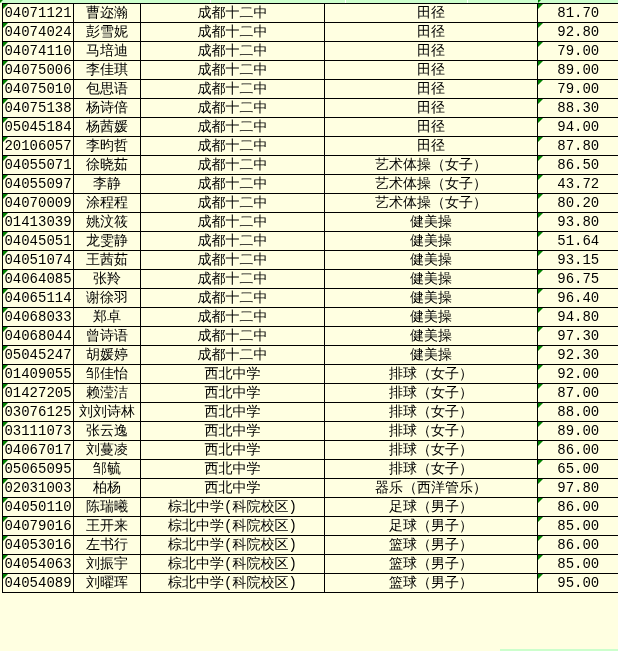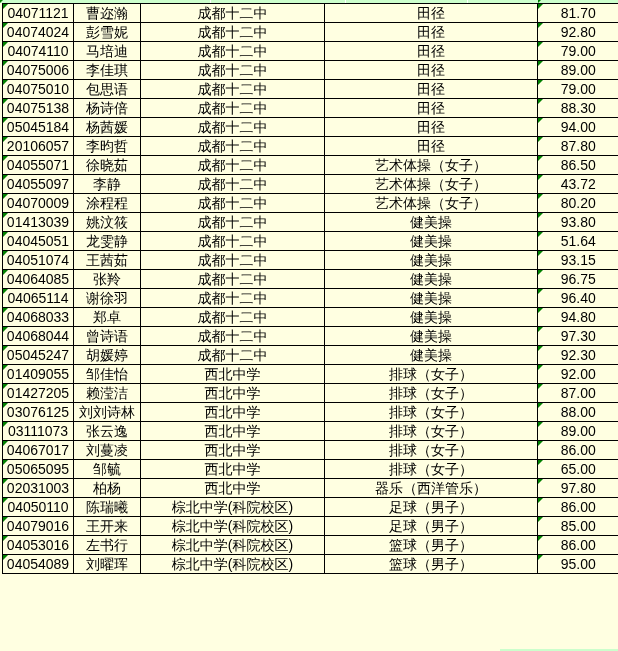--- a/index.html
+++ b/index.html
@@ -3,21 +3,21 @@
 <meta charset="utf-8">
 <style>
   :root{
     --bg:#FFFFE1; --strip:#CCFFCC; --border:#000000; --text:#000000; --tri:#008000;
   }
   html,body{margin:0;padding:0;}
   body{background:#fff;}
   .sheet{
     width:618px;height:651px;overflow:hidden;position:relative;
     background:var(--bg);
-    font-family:Liberation Sans, sans-serif;
+    font-family:Liberation Mono, monospace;
     color:var(--text);
   }
   .top-strip{
     position:absolute;top:0;left:0;width:618px;height:3px;
     background:var(--strip);
   }
   .strip-tick{position:absolute;top:0;width:1px;height:3px;background:#ffffff;}
   .strip-tri{
     position:absolute;top:0;width:0;height:0;
     border-top:3px solid var(--tri);border-right:3px solid transparent;
@@ -616,20 +616,39 @@
       <span class="val">篮球（男子）</span>
     </td>
     <td class="col-score">
       <i class="tri"></i>
       <span class="val">86.00</span>
     </td>
   </tr>
         <tr>
     <td class="col-id">
       <i class="tri"></i>
+      <span class="val">04054063</span>
+    </td>
+    <td class="col-name">
+      <span class="val">刘振宇</span>
+    </td>
+    <td class="col-school">
+      <span class="val">棕北中学(科院校区)</span>
+    </td>
+    <td class="col-sport">
+      <span class="val">篮球（男子）</span>
+    </td>
+    <td class="col-score">
+      <i class="tri"></i>
+      <span class="val">85.00</span>
+    </td>
+  </tr>
+        <tr>
+    <td class="col-id">
+      <i class="tri"></i>
       <span class="val">04054089</span>
     </td>
     <td class="col-name">
       <span class="val">刘曜珲</span>
     </td>
     <td class="col-school">
       <span class="val">棕北中学(科院校区)</span>
     </td>
     <td class="col-sport">
       <span class="val">篮球（男子）</span>

